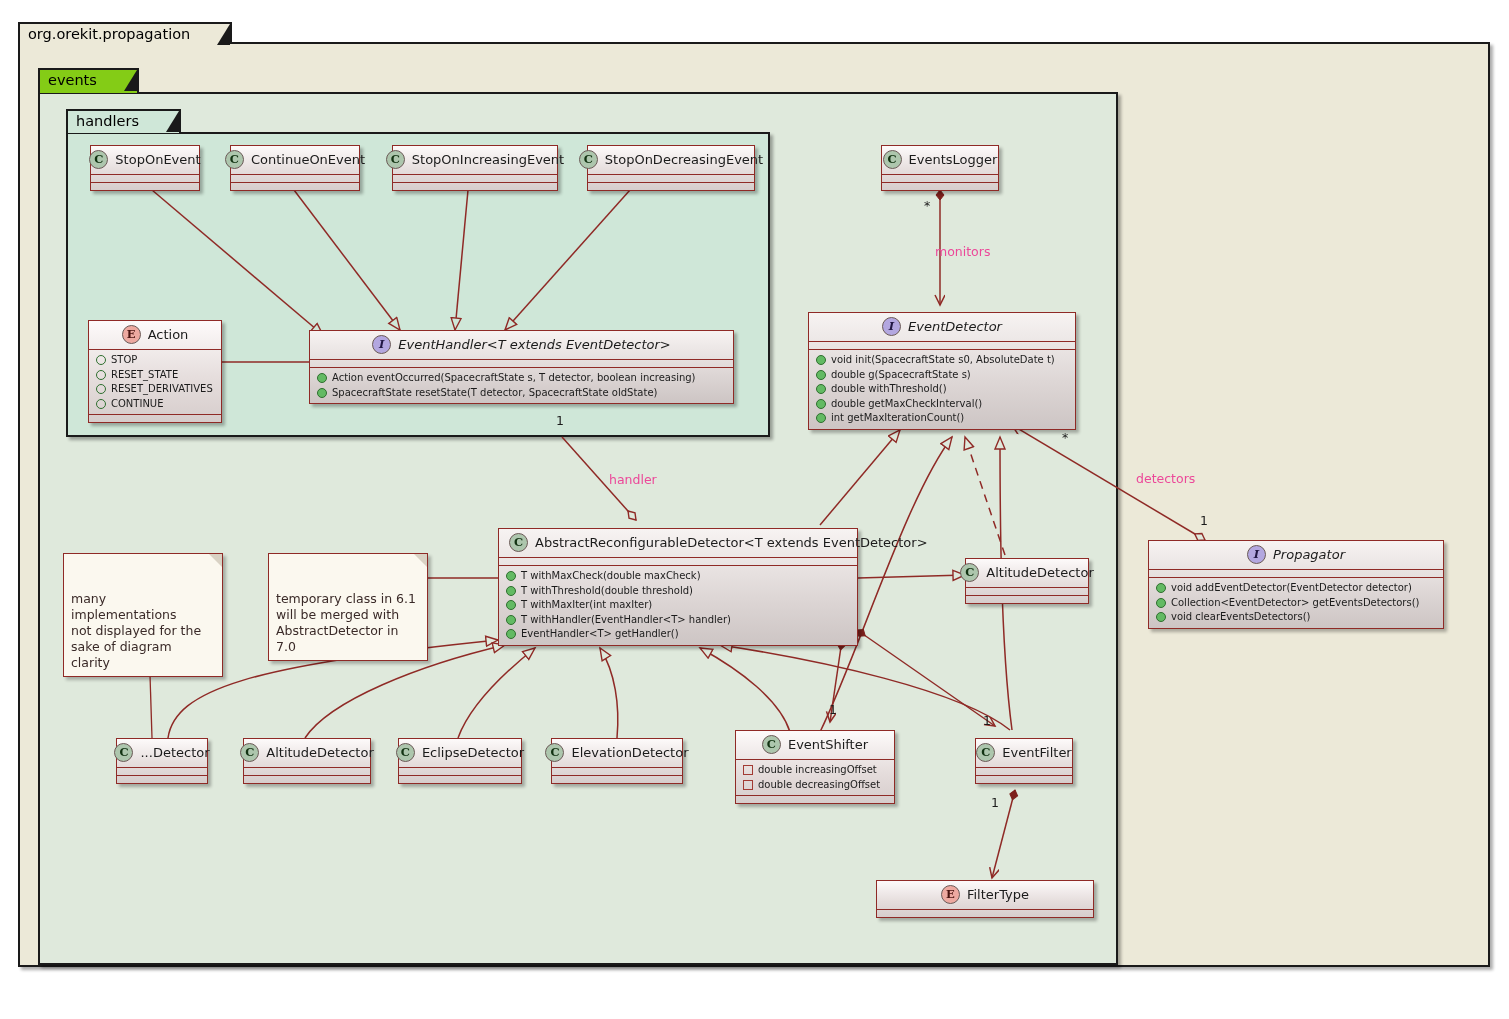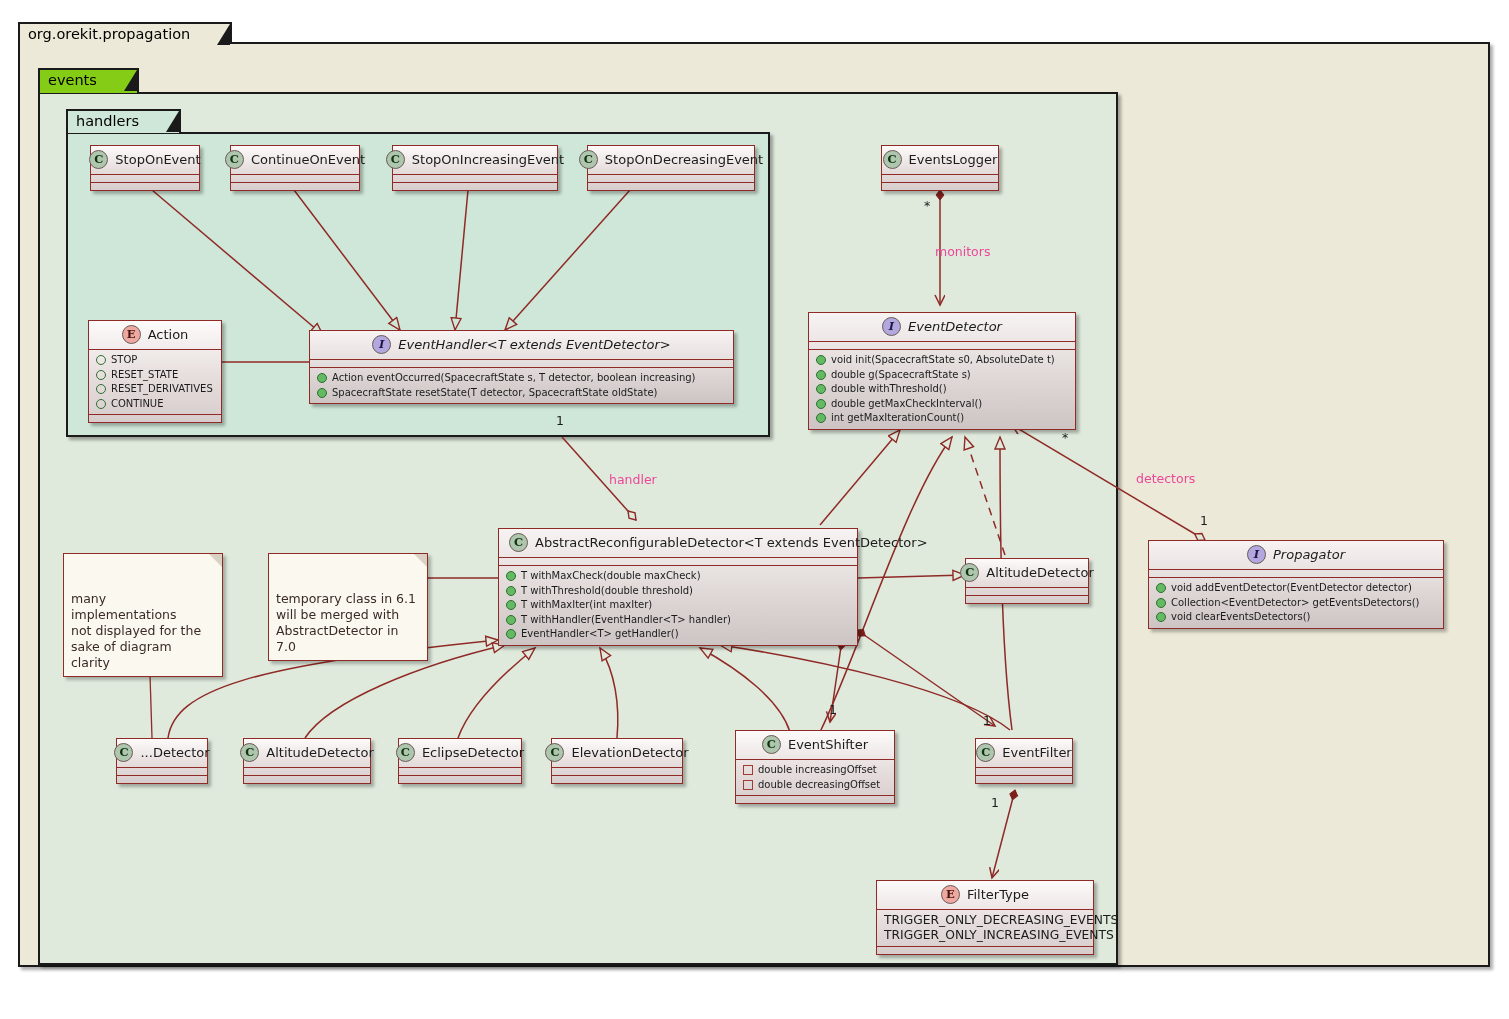--- a/index.html
+++ b/index.html
@@ -501,24 +501,20 @@
     </div>
     <div class="compartment empty"></div>
     <div class="compartment empty"></div>
   </div>
 
   <div class="node" style="left:876px; top:880px; width:218px;">
     <div class="node-hdr">
       <span class="stereo e">E</span>
       <span class="node-title">FilterType</span>
     </div>
-    <div class="compartment">
-      <div class="plain-row">TRIGGER_ONLY_DECREASING_EVENTS</div>
-      <div class="plain-row">TRIGGER_ONLY_INCREASING_EVENTS</div>
-    </div>
     <div class="compartment empty"></div>
   </div>
 
   <div class="note" style="left:63px; top:553px; width:160px; white-space:pre-line;">
     <span class="note-fold"></span>
     <span>many implementations
 not displayed for the
 sake of diagram clarity</span>
   </div>
 

